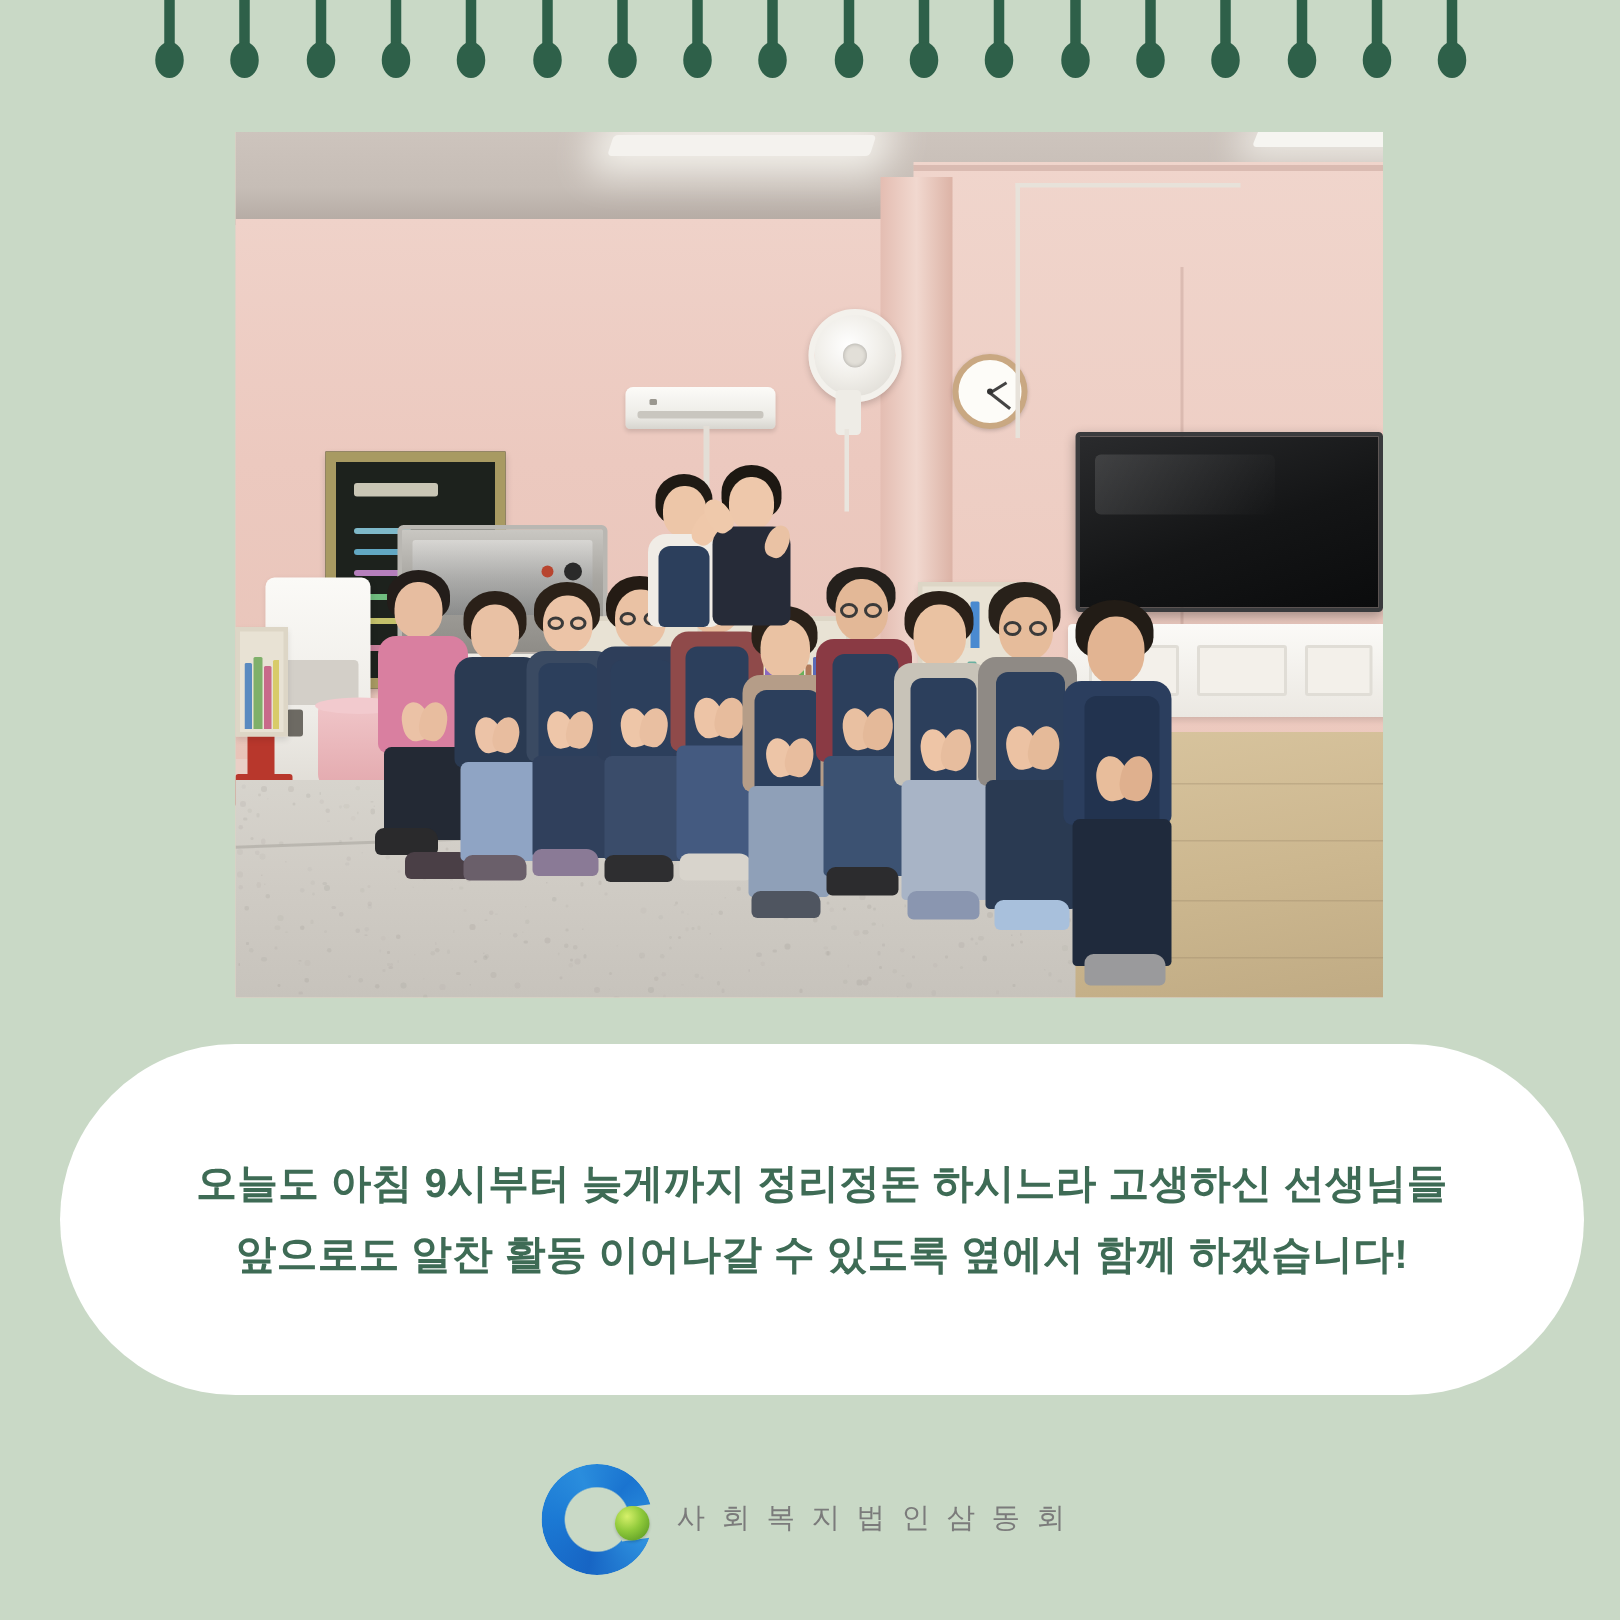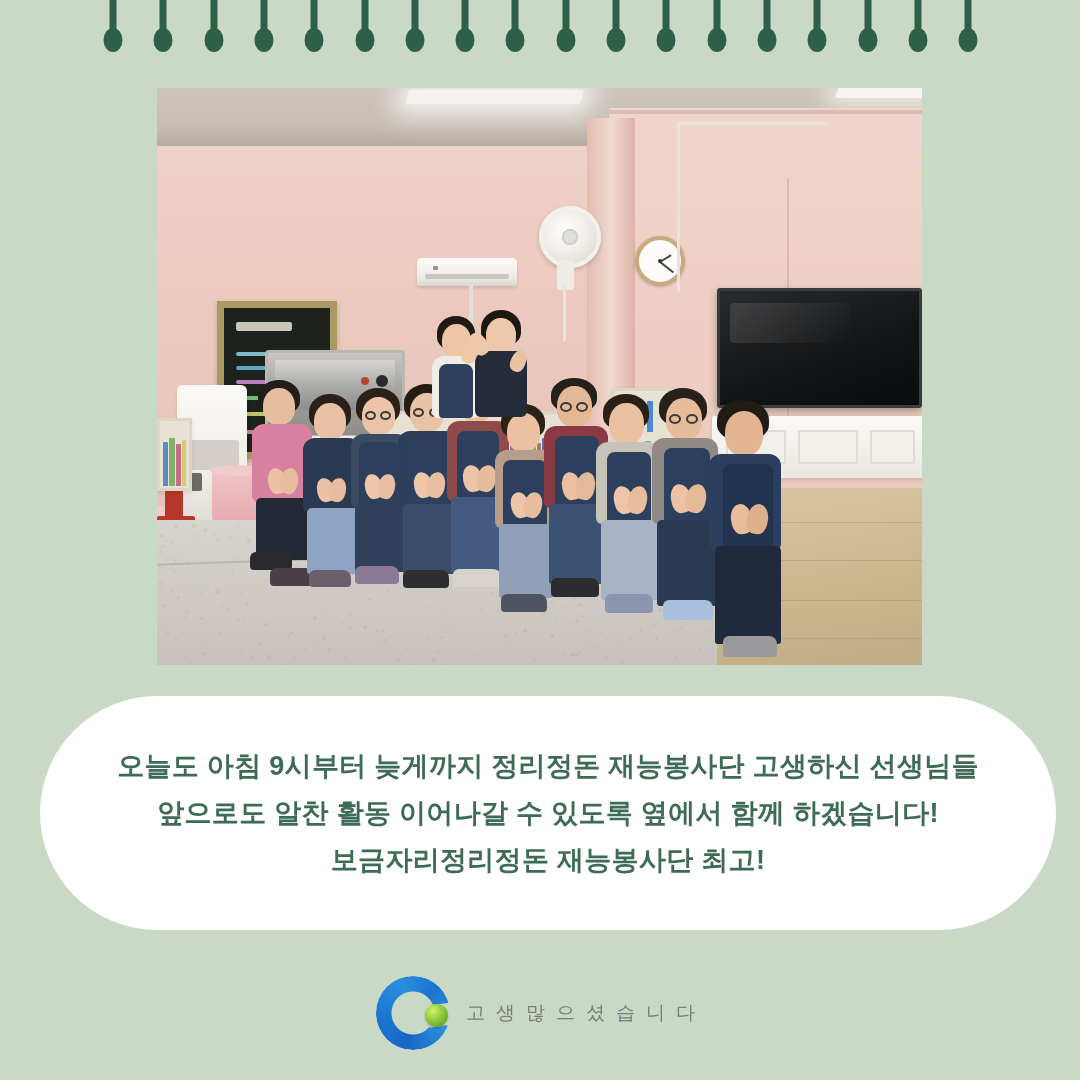--- a/index.html
+++ b/index.html
@@ -958,28 +958,27 @@
     <div class="head" style="left:9px;top:8px;width:30px;height:35px;background:#eec8ab;"></div>
     <div class="body" style="left:-2px;top:41px;width:52px;height:66px;background:#262b38;"></div>
     <div class="hand" style="left:-6px;top:22px;width:16px;height:24px;background:#efc9ab;transform:rotate(-34deg);"></div>
     <div class="hand" style="left:34px;top:40px;width:15px;height:22px;background:#eac2a4;transform:rotate(22deg);"></div>
   </div>
 
 </div>
 
 <div id="card">
   <div id="caption">
-    <p>오늘도 아침 9시부터 늦게까지 정리정돈 재능봉사단 고생하신 선생님들</p>
+    <p>오늘도 아침 9시부터 늦게까지 정리정돈 하시느라 고생하신 선생님들</p>
     <p>앞으로도 알찬 활동 이어나갈 수 있도록 옆에서 함께 하겠습니다!</p>
-    <p>보금자리정리정돈 재능봉사단 최고!</p>
   </div>
 </div>
 
 <div id="logo">
   <div id="logo-mark">
     <div class="ring-o"></div>
     <div class="notch"></div>
     <div class="dot"></div>
   </div>
   <div id="logo-text">
-    <div id="logo-sub">고생많으셨습니다</div>
+    <div id="logo-sub">사회복지법인삼동회</div>
   </div>
 </div>
 
 </body></html>

